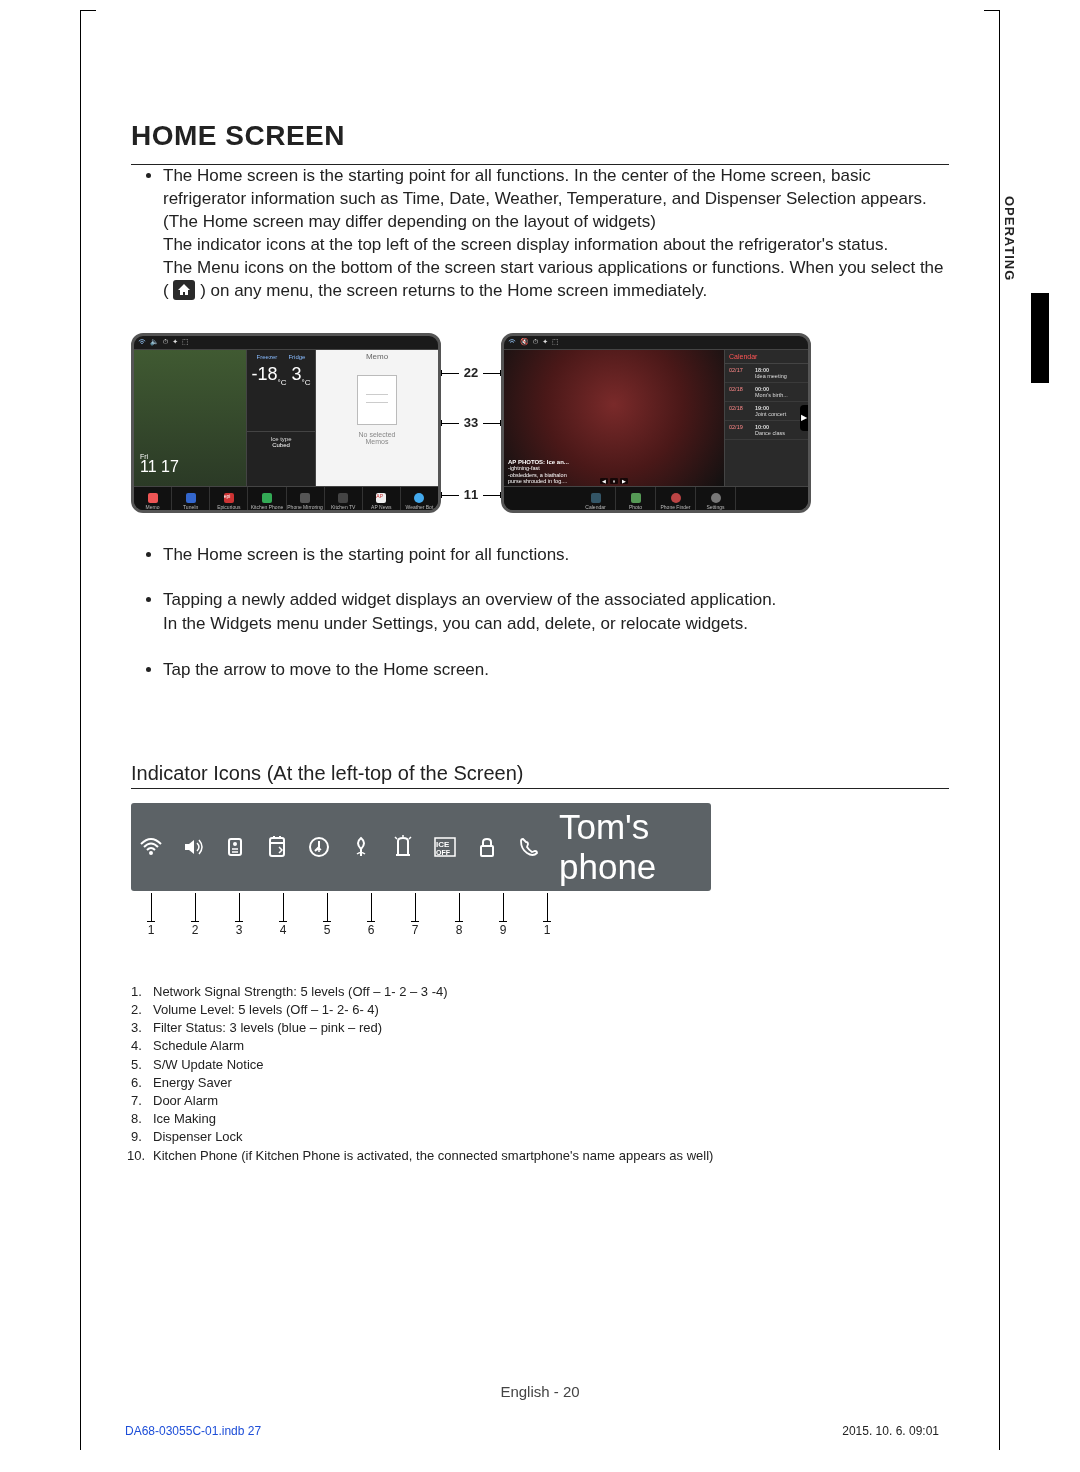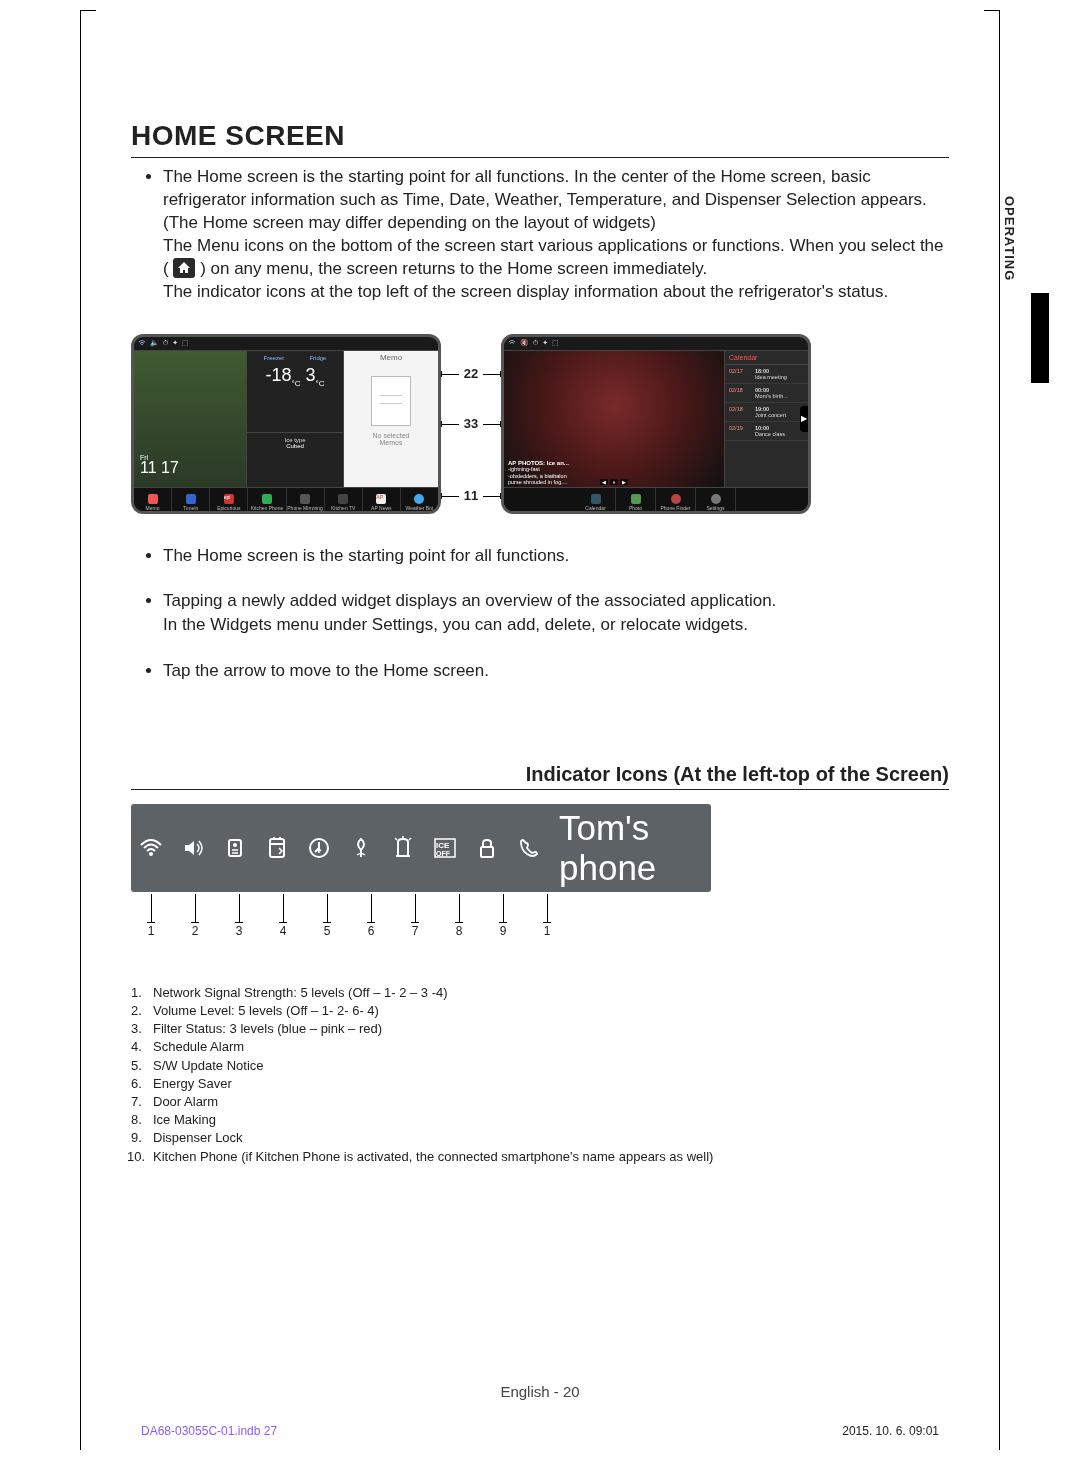--- a/index.html
+++ b/index.html
@@ -26,22 +26,21 @@
     top: 10px; width: 16px; height: 16px;
     border-top: 1px solid #000;
   }
   .crop-top-left { left: 80px; border-left:1px solid #000;}
   .crop-top-right { right: 80px; border-right:1px solid #000;}
   h1 {
     font-size: 28px;
     font-weight: bold;
     letter-spacing: 0.5px;
     border-bottom: 1px solid #222;
-    padding-bottom: 5px;
-    margin-bottom: 8px;
+    padding-bottom: 12px;
   }
   ul.top-bullets {
     list-style: disc;
     padding-left: 32px;
     font-size: 17px;
     line-height: 1.35;
   }
   ul.top-bullets li { margin-bottom: 0; }
   .intro-block p { font-size:17px; line-height:1.35; margin-left:32px;}
   .home-inline {
@@ -83,21 +82,21 @@
   .screen-body { position:relative; height:136px; display:flex;}
   .left-photo {
     width:112px; height:100%;
     background:linear-gradient(#405a32,#2b3a26);
     position:relative;
     color:#fff;
   }
   .clock { position:absolute; left:6px; bottom:10px; font-size:16px; font-weight:300;}
   .clock .dow { font-size:7px; display:block; margin-bottom:-2px;}
   .temps-col {
-    width:98px; height:100%;
+    width:70px; height:100%;
     background:#222;
     border-left:1px solid #444;
     border-right:1px solid #444;
   }
   .temps-top { height:60%; padding:4px; text-align:center;}
   .temps-top .hdr { display:flex; justify-content:space-around; font-size:6px; color:#8bf;}
   .temps-top .big { font-size:18px; color:#fff; margin-top:4px;}
   .temps-top .big sub{font-size:8px;}
   .temps-bot { height:40%; border-top:1px solid #444; padding:4px; font-size:6px; text-align:center;}
   .memo-col {
@@ -156,25 +155,24 @@
   
   .under-bullets {
     list-style: disc;
     padding-left: 32px;
     font-size: 17px;
     line-height: 1.4;
   }
   .under-bullets li { margin-bottom: 22px;}
   h2 {
     font-size: 20px;
-    font-weight: bold;
+    font-weight: normal;
     border-bottom: 1px solid #222;
     padding-bottom: 3px;
     margin: 80px 0 14px 0;
-    text-align: right;
   }
   .indicator-bar {
     width: 580px;
     background: #5c6266;
     color: #fff;
     border-radius: 3px;
     padding: 4px 8px;
     display: flex;
     align-items: center;
     gap: 18px;
@@ -213,23 +211,23 @@
   .footer-center {
     position:absolute;
     bottom:50px;
     left:0; right:0;
     text-align:center;
     font-size:15px;
     color:#444;
   }
   .footer-left {
     position:absolute;
-    bottom:12px; left:60px;
+    bottom:12px; left:44px;
     font-size:12px;
-    color:#8b5cf6;
+    color:#1d4ed8;
   }
   .footer-right {
     position:absolute;
     bottom:12px; right:60px;
     font-size:12px;
     color:#222;
   }
   .side-tab {
     position:absolute;
     right:-50px;
@@ -262,30 +260,30 @@
     <div class="lbl">OPERATING</div>
     <div class="blk"></div>
   </div>
 
   <h1>HOME SCREEN</h1>
 
   <ul class="top-bullets">
     <li>The Home screen is the starting point for all functions. In the center of the Home screen, basic refrigerator information such as Time, Date, Weather, Temperature, and Dispenser Selection appears. (The Home screen may differ depending on the layout of widgets)</li>
   </ul>
   <div class="intro-block">
+    <p>The indicator icons at the top left of the screen display information about the refrigerator's status.</p>
     <p>
       <span>The Menu icons on the bottom of the screen start various applications or functions. When you select the (</span>
       <span class="home-inline">
         <svg width="16" height="16" viewBox="0 0 16 16">
             <path d="M8 2 L14 8 H12 V13 H9 V10 H7 V13 H4 V8 H2 Z" fill="#fff"></path>
           </svg>
       </span>
       <span>) on any menu, the screen returns to the Home screen immediately.</span>
     </p>
-    <p>The indicator icons at the top left of the screen display information about the refrigerator's status.</p>
   </div>
 
   <div class="screens-row">
 
     <div class="screen-wrap">
       <div class="screen">
         <div class="statusbar">
           <span>
             <svg width="8" height="8" viewBox="0 0 10 10">
                 <path d="M1 4 Q5 0 9 4 M2.5 5.5 Q5 3 7.5 5.5 M4 7 Q5 6 6 7" stroke="#9cf" fill="none" stroke-width="1"></path>

